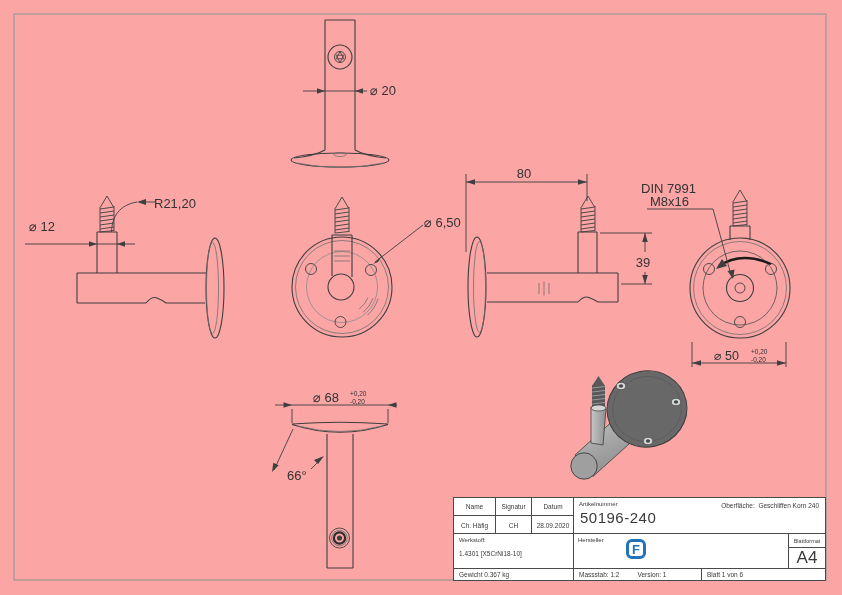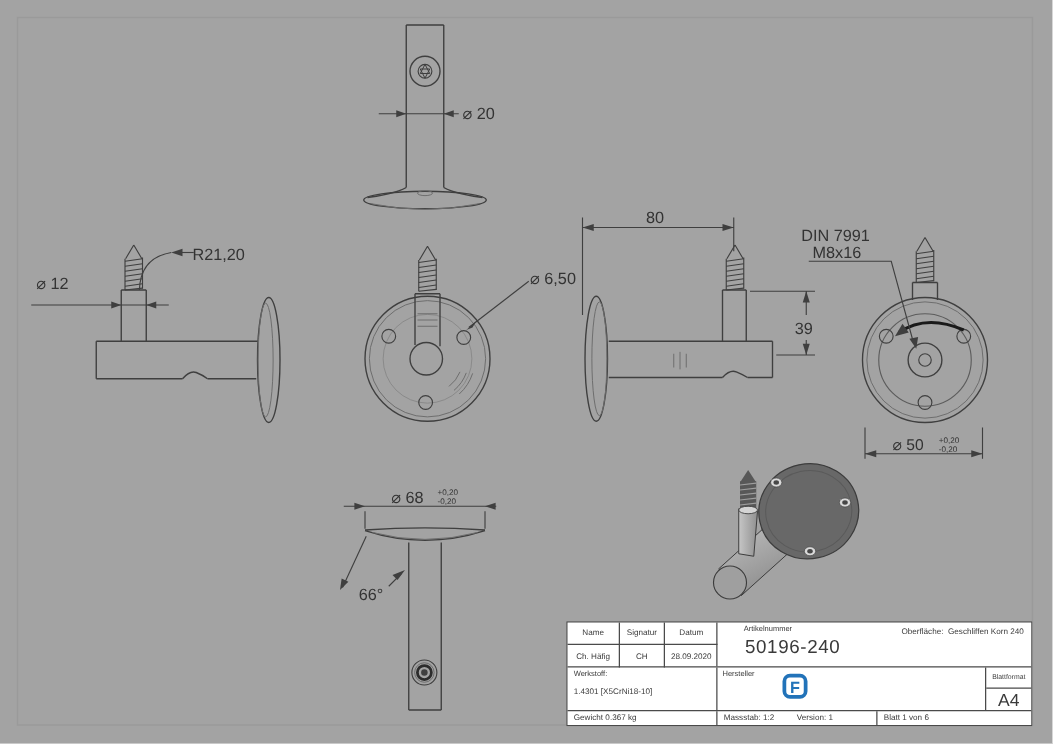--- a/index.html
+++ b/index.html
@@ -1,16 +1,16 @@
 <!DOCTYPE html>
 <html><head>
 <meta charset="utf-8">
 <style>
   html,body{margin:0;padding:0;background:#fff;}
-  #page{position:relative;width:842px;height:595px;background:#a3a3a3;overflow:hidden;
+  #page{position:relative;width:842px;height:595px;background:#fca5a5;overflow:hidden;
         font-family:"Liberation Sans","DejaVu Sans",sans-serif;}
   svg{position:absolute;left:0;top:0;}
   svg .ln{stroke:#3f3f3f;stroke-width:1.1;fill:none;}
   svg .thin{stroke:#6e6e6e;stroke-width:0.8;fill:none;}
   svg .dimln{stroke:#3f3f3f;stroke-width:0.9;fill:none;}
   svg .arr{fill:#3f3f3f;stroke:none;}
   svg text{font-family:"Liberation Sans","DejaVu Sans",sans-serif;fill:#333;}
   svg .t13{font-size:13px;}
   svg .t12{font-size:12.5px;}
   svg .t7{font-size:6.5px;}
@@ -19,41 +19,41 @@
       border:1px solid #4a4a4a;box-sizing:border-box;color:#3a3a3a;}
   .tb *{box-sizing:border-box;}
   .tb-row1{display:flex;height:36px;border-bottom:1px solid #4a4a4a;}
   .tb-nsd{width:120px;border-right:1px solid #4a4a4a;display:grid;
           grid-template-columns:42px 36px 42px;grid-template-rows:18px 18px;}
   .tb-nsd > div{display:flex;align-items:center;justify-content:center;
                 border-right:1px solid #4a4a4a;border-bottom:1px solid #4a4a4a;
                 font-size:6.5px;overflow:hidden;white-space:nowrap;}
   .tb-nsd > div:nth-child(3n){border-right:none;}
   .tb-nsd > div:nth-child(n+4){border-bottom:none;}
-  .tb-art{flex:1;position:relative;margin-left:16px;}
+  .tb-art{flex:1;position:relative;}
   .tb-lbl{font-size:6px;color:#3a3a3a;}
   .art-lbl{position:absolute;left:5px;top:3px;}
   .art-val{position:absolute;left:6px;top:11px;font-size:15px;letter-spacing:0.5px;}
   .oberfl{position:absolute;right:6px;top:4px;font-size:6.5px;white-space:nowrap;}
   .tb-row2{display:flex;height:35px;border-bottom:1px solid #4a4a4a;}
   .tb-werk{width:120px;border-right:1px solid #4a4a4a;padding:3px 5px;}
   .tb-werk .val{font-size:6.5px;margin-top:7px;white-space:nowrap;}
   .tb-herst{flex:1;border-right:1px solid #4a4a4a;position:relative;}
   .herst-lbl{position:absolute;left:4px;top:3px;}
   .logo{position:absolute;left:52px;top:5px;display:flex;align-items:center;gap:5px;}
   .logo-icon{width:20px;height:20px;border:3px solid #2273b9;border-radius:6px;
              display:flex;align-items:center;justify-content:center;
              color:#2273b9;font-weight:bold;font-size:13px;}
   .logo-col{display:flex;flex-direction:column;}
   .logo-name{font-size:17px;color:#2273b9;font-weight:bold;letter-spacing:1px;line-height:17px;}
   .logo-tag{font-size:4px;color:#2273b9;letter-spacing:1px;white-space:nowrap;}
   .tb-bf{width:36px;display:flex;flex-direction:column;}
   .bf-lbl{height:17px;border-bottom:1px solid #4a4a4a;display:flex;align-items:center;
           justify-content:center;font-size:5.5px;}
-  .bf-val{flex:1;display:flex;align-items:center;justify-content:center;font-size:14px;}
+  .bf-val{flex:1;display:flex;align-items:center;justify-content:center;font-size:17px;}
   .tb-row3{display:flex;height:11px;font-size:6.5px;align-items:stretch;}
   .tb-row3 > div{display:flex;align-items:center;padding:0 5px;white-space:nowrap;}
   .r3-a{width:120px;border-right:1px solid #4a4a4a;}
   .r3-b{width:128px;border-right:1px solid #4a4a4a;gap:18px;}
   .r3-c{flex:1;}
 </style>
 </head>
 <body>
 
 <div id="page">

